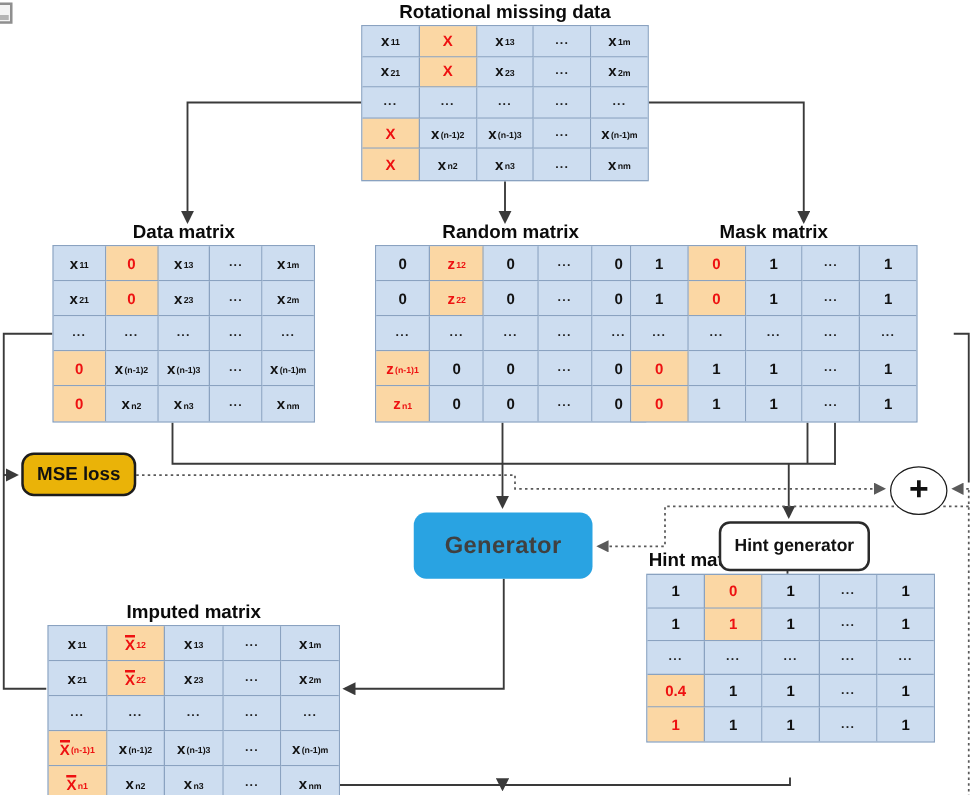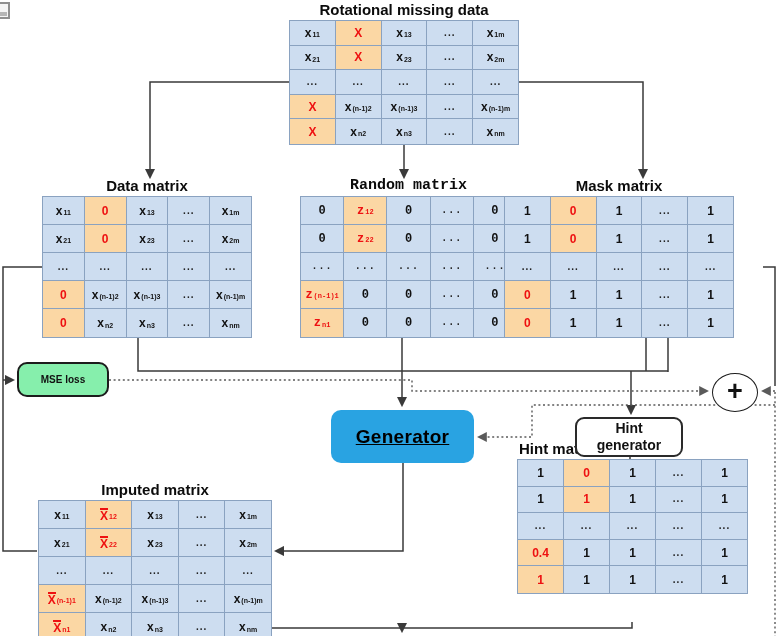--- a/index.html
+++ b/index.html
@@ -37,25 +37,25 @@
   .cell.dots{font-size:10px;letter-spacing:1px;color:#222;}
   .cell sub{font-size:7px;font-weight:bold;margin-left:1px;transform:translateY(2px);}
   .cv{display:inline-block;}
   .cv.bar{border-top:2.2px solid currentColor;padding-top:0px;}
 
   .node{
     position:absolute;display:flex;align-items:center;justify-content:center;
     text-align:center;box-sizing:border-box;font-weight:bold;
   }
   .mse{
-    border:2px solid #1c1c1c;border-radius:10px;background:#86efac;font-size:10px;
+    border:2px solid #1c1c1c;border-radius:10px;background:#eab308;font-size:15px;
   }
   .gen{
-    background:var(--generator_blue,#29a3e2);color:#000000;border-radius:10px;
-    font-size:19px;letter-spacing:.3px;text-decoration:underline;
+    background:var(--generator_blue,#29a3e2);color:#404040;border-radius:10px;
+    font-size:19px;letter-spacing:.3px;
   }
   .hintgen{
     border:2px solid #2a2a2a;border-radius:9px;background:#fff;
     font-size:14px;line-height:1.25;padding:2px 6px;
   }
   .plus{
     border:1.6px solid #1c1c1c;border-radius:50%;background:#fff;
     font-size:27px;font-weight:bold;padding-bottom:3px;
   }
   .corner-icon{
@@ -314,21 +314,21 @@
             <span class="cv">...</span>
           </div>
           <div class="cell">
             <span class="cv">x</span>
             <sub>nm</sub>
           </div>
         </div>
       </div>
   </div>
 
-  <div class="matrix" style="left:300px;top:196px;width:217px;height:142px;font-family:Liberation Mono, monospace;">
+  <div class="matrix" style="left:300px;top:196px;width:217px;height:142px;">
     <div class="mtitle">Random matrix</div>
     <div class="mgrid">
         <div class="mrow">
           <div class="cell">
             <span class="cv">0</span>
           </div>
           <div class="cell hl red">
             <span class="cv">z</span>
             <sub>12</sub>
           </div>
@@ -702,17 +702,17 @@
             <span class="cv">1</span>
           </div>
         </div>
       </div>
   </div>
 
   <div class="node mse" style="left:17px;top:362px;width:92px;height:35px;">MSE loss</div>
 
   <div class="node gen" style="left:331px;top:410px;width:143px;height:53px;">Generator</div>
 
-  <div class="node hintgen" style="left:575px;top:417px;width:108px;height:40px;">Hint generator</div>
+  <div class="node hintgen" style="left:575px;top:417px;width:121px;height:40px;">Hint generator</div>
 
   <div class="node plus" style="left:712px;top:373px;width:46px;height:39px;">+</div>
 
 </div>
 
 </body></html>

